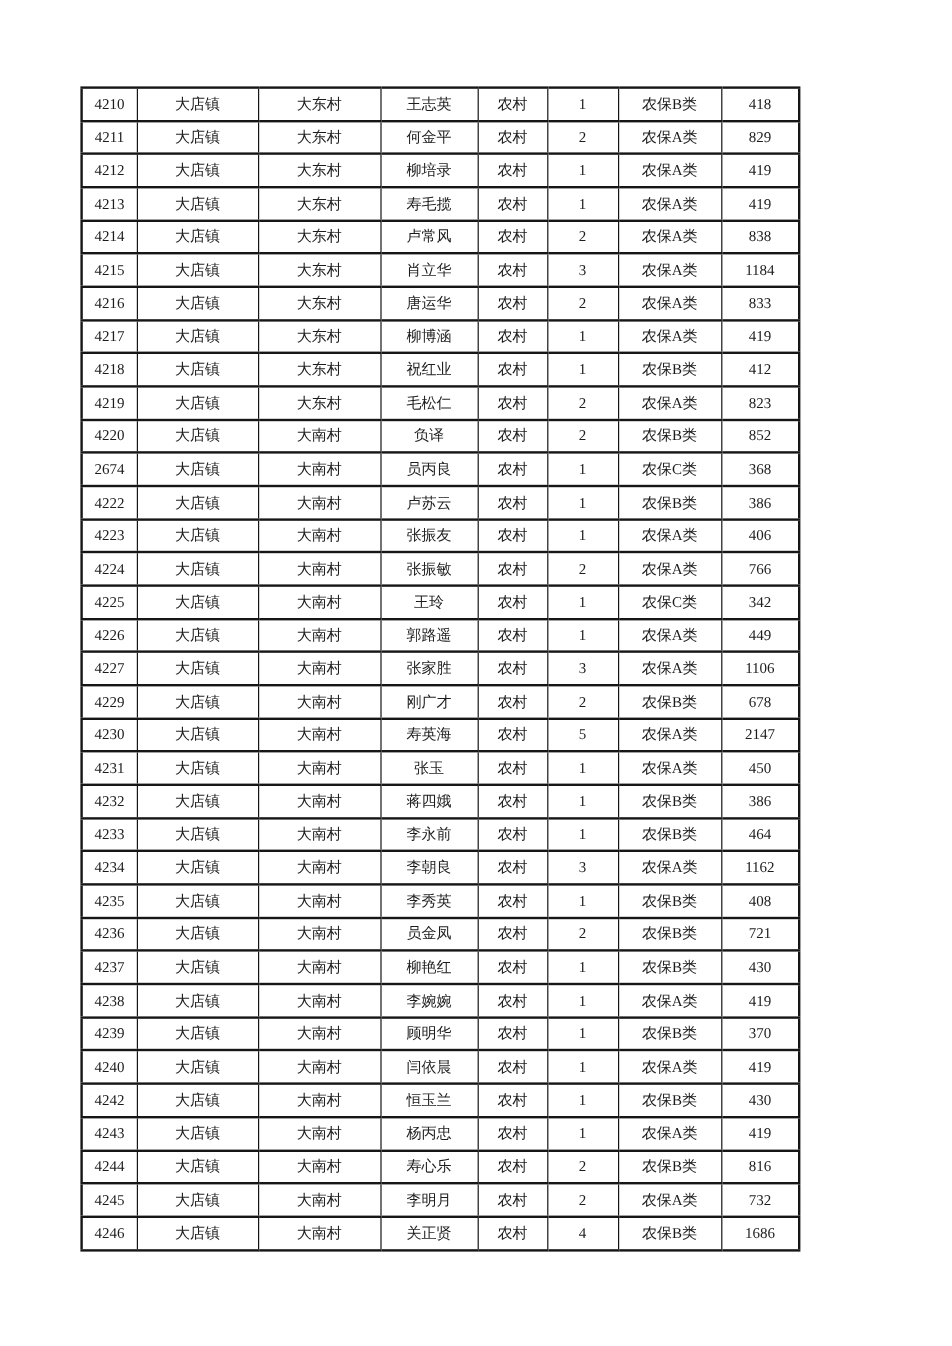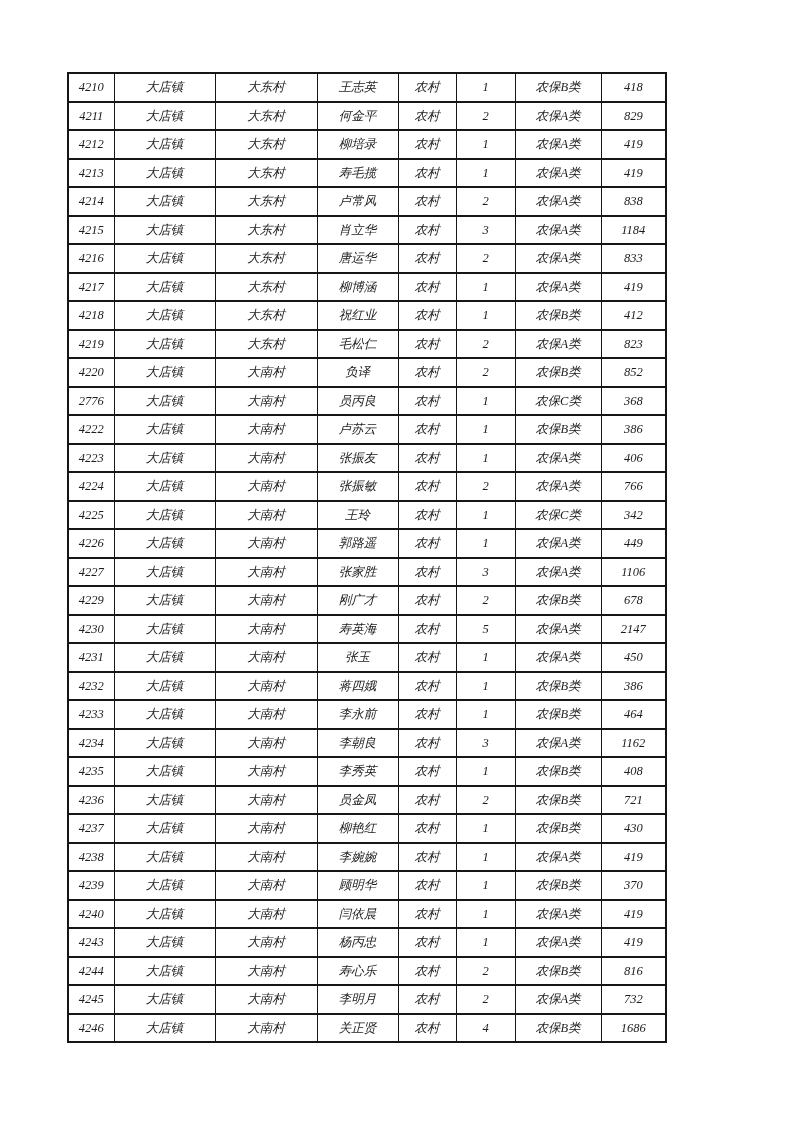--- a/index.html
+++ b/index.html
@@ -14,21 +14,20 @@
     font-family: "Liberation Serif", "DejaVu Serif", serif;
   }
   .page {
     position: absolute;
     left: 0;
     top: 0;
     width: 793px;
     height: 1084px;
     background: #ffffff;
     overflow: hidden;
-    font-style: italic;
   }
   table.data-table {
     position: absolute;
     left: 67px;
     top: 72px;
     width: 598px;
     height: 971px;
     border-collapse: collapse;
     table-layout: fixed;
     border: 2px solid #161616;
@@ -176,21 +175,21 @@
           <td>4220</td>
           <td>大店镇</td>
           <td>大南村</td>
           <td>负译</td>
           <td>农村</td>
           <td>2</td>
           <td>农保B类</td>
           <td>852</td>
         </tr>
         <tr>
-          <td>2776</td>
+          <td>2674</td>
           <td>大店镇</td>
           <td>大南村</td>
           <td>员丙良</td>
           <td>农村</td>
           <td>1</td>
           <td>农保C类</td>
           <td>368</td>
         </tr>
         <tr>
           <td>4222</td>
@@ -364,20 +363,30 @@
         </tr>
         <tr>
           <td>4240</td>
           <td>大店镇</td>
           <td>大南村</td>
           <td>闫依晨</td>
           <td>农村</td>
           <td>1</td>
           <td>农保A类</td>
           <td>419</td>
+        </tr>
+        <tr>
+          <td>4242</td>
+          <td>大店镇</td>
+          <td>大南村</td>
+          <td>恒玉兰</td>
+          <td>农村</td>
+          <td>1</td>
+          <td>农保B类</td>
+          <td>430</td>
         </tr>
         <tr>
           <td>4243</td>
           <td>大店镇</td>
           <td>大南村</td>
           <td>杨丙忠</td>
           <td>农村</td>
           <td>1</td>
           <td>农保A类</td>
           <td>419</td>

